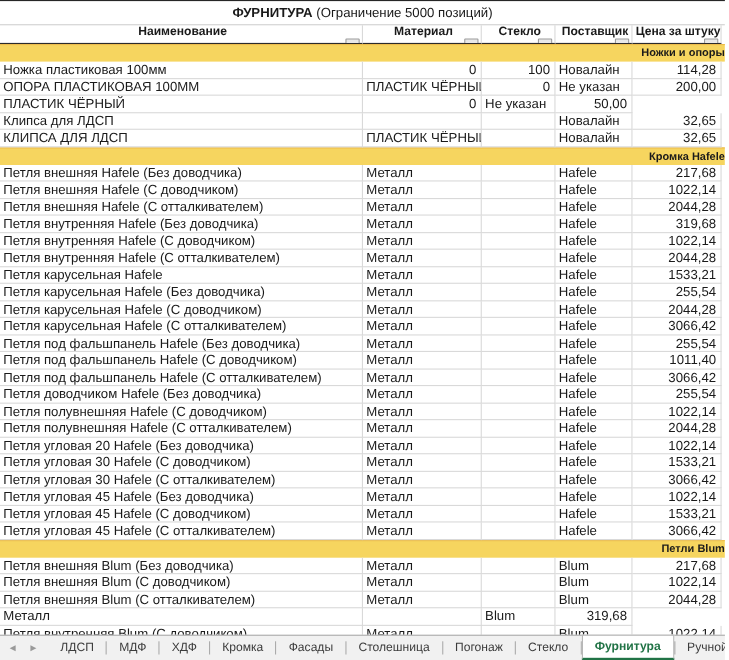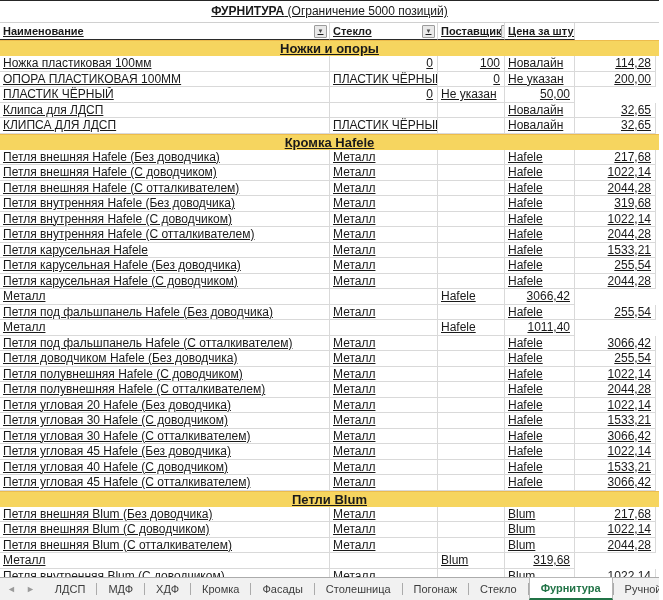--- a/index.html
+++ b/index.html
@@ -10,46 +10,46 @@
     --text:#1A1A1A;
     --tab-green:#217346;
     --tabbar-bg:#F1F1F1;
     --tabbar-border:#ABABAB;
   }
   *{margin:0;padding:0;box-sizing:border-box;}
   html,body{background:#fff;}
   body{font-family:"Liberation Sans","DejaVu Sans",sans-serif;color:var(--text);}
   .app{
     position:relative;width:659px;height:600px;background:#fff;
-    border-top:1px solid #262626;overflow:hidden;text-decoration:underline;
+    border-top:1px solid #262626;overflow:hidden;
   }
   
   .title-row{height:21px;line-height:21px;text-align:center;font-size:12px;white-space:nowrap;}
   .title-row .t-main{font-weight:bold;}
   
   .header-row{
     display:grid;grid-template-columns:330px 108px 67px 70px 81px 1fr;
     height:18px;border-top:1px solid #D0D0D0;
   }
   .hcell{
     display:flex;align-items:center;font-weight:bold;font-size:11px;
     padding-left:3px;border-right:1px solid var(--grid);
-    border-bottom:1px solid var(--header-border);overflow:hidden;white-space:nowrap;
+    border-bottom:1px solid var(--header-border);overflow:hidden;white-space:nowrap;flex-direction:column;
   }
   .hcell.spacer{border-right:none;border-bottom:none;padding:0;}
   .filter-btn{
     margin-left:auto;margin-right:2px;width:13px;height:13px;flex:0 0 13px;
     background:#E9E9E9;border:1px solid #9B9B9B;border-radius:1px;
     display:flex;align-items:center;justify-content:center;cursor:pointer;
   }
   .filter-btn span{font-size:6px;line-height:6px;color:#444;}
   
   .band{
     height:16px;line-height:15px;background:var(--band);border-top:1px solid var(--band-border);
-    text-align:center;font-weight:bold;font-size:13px;overflow:hidden;
+    text-align:right;font-weight:bold;font-size:10px;overflow:hidden;
   }
   .row{
     display:grid;grid-template-columns:330px 108px 67px 70px 81px 1fr;
     height:15.5px;font-size:12px;
   }
   .cell{
     border-right:1px solid var(--grid);border-bottom:1px solid var(--grid);
     padding-left:3px;line-height:14.5px;white-space:nowrap;overflow:hidden;
   }
   .cell.num{text-align:right;padding-right:4px;padding-left:0;}
@@ -82,20 +82,26 @@
   </div>
 
   <div class="header-row">
     <div class="hcell">
       <span>Наименование</span>
       <span class="filter-btn">
           <span>▼</span>
         </span>
     </div>
     <div class="hcell">
+      <span>Материал</span>
+      <span class="filter-btn">
+          <span>▼</span>
+        </span>
+    </div>
+    <div class="hcell">
       <span>Стекло</span>
       <span class="filter-btn">
           <span>▼</span>
         </span>
     </div>
     <div class="hcell">
       <span>Поставщик</span>
       <span class="filter-btn">
           <span>▼</span>
         </span>
@@ -215,35 +221,37 @@
       </div>
       <div class="row">
         <div class="cell c-name">Петля карусельная Hafele (С доводчиком)</div>
         <div class="cell c-mat">Металл</div>
         <div class="cell c-size num"></div>
         <div class="cell c-sup">Hafele</div>
         <div class="cell c-price num">2044,28</div>
         <div class="cell c-spacer"></div>
       </div>
       <div class="row">
+        <div class="cell c-name">Петля карусельная Hafele (С отталкивателем)</div>
         <div class="cell c-mat">Металл</div>
         <div class="cell c-size num"></div>
         <div class="cell c-sup">Hafele</div>
         <div class="cell c-price num">3066,42</div>
         <div class="cell c-spacer"></div>
       </div>
       <div class="row">
         <div class="cell c-name">Петля под фальшпанель Hafele (Без доводчика)</div>
         <div class="cell c-mat">Металл</div>
         <div class="cell c-size num"></div>
         <div class="cell c-sup">Hafele</div>
         <div class="cell c-price num">255,54</div>
         <div class="cell c-spacer"></div>
       </div>
       <div class="row">
+        <div class="cell c-name">Петля под фальшпанель Hafele (С доводчиком)</div>
         <div class="cell c-mat">Металл</div>
         <div class="cell c-size num"></div>
         <div class="cell c-sup">Hafele</div>
         <div class="cell c-price num">1011,40</div>
         <div class="cell c-spacer"></div>
       </div>
       <div class="row">
         <div class="cell c-name">Петля под фальшпанель Hafele (С отталкивателем)</div>
         <div class="cell c-mat">Металл</div>
         <div class="cell c-size num"></div>
@@ -301,21 +309,21 @@
       </div>
       <div class="row">
         <div class="cell c-name">Петля угловая 45 Hafele (Без доводчика)</div>
         <div class="cell c-mat">Металл</div>
         <div class="cell c-size num"></div>
         <div class="cell c-sup">Hafele</div>
         <div class="cell c-price num">1022,14</div>
         <div class="cell c-spacer"></div>
       </div>
       <div class="row">
-        <div class="cell c-name">Петля угловая 40 Hafele (С доводчиком)</div>
+        <div class="cell c-name">Петля угловая 45 Hafele (С доводчиком)</div>
         <div class="cell c-mat">Металл</div>
         <div class="cell c-size num"></div>
         <div class="cell c-sup">Hafele</div>
         <div class="cell c-price num">1533,21</div>
         <div class="cell c-spacer"></div>
       </div>
       <div class="row">
         <div class="cell c-name">Петля угловая 45 Hafele (С отталкивателем)</div>
         <div class="cell c-mat">Металл</div>
         <div class="cell c-size num"></div>

